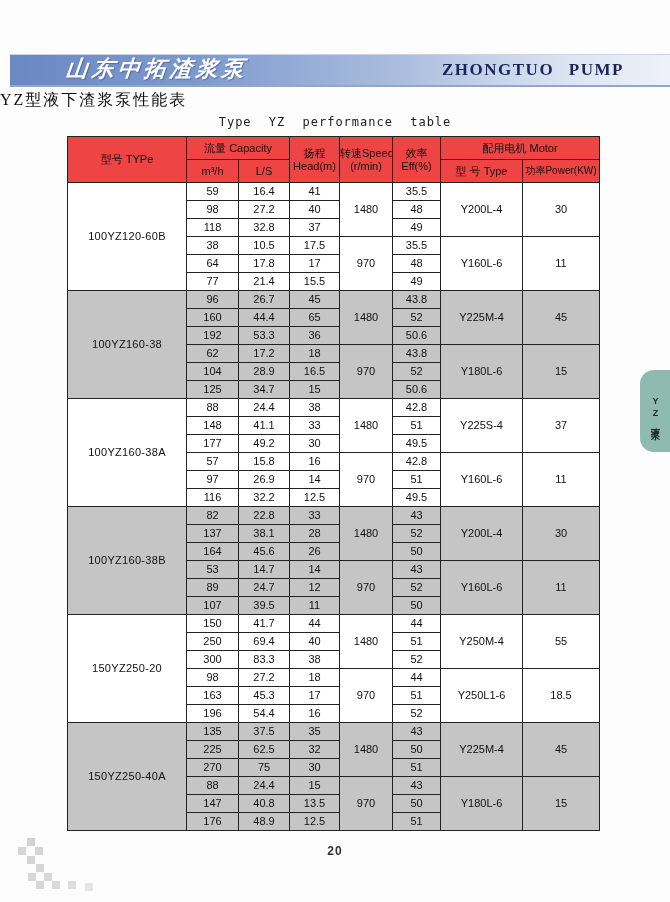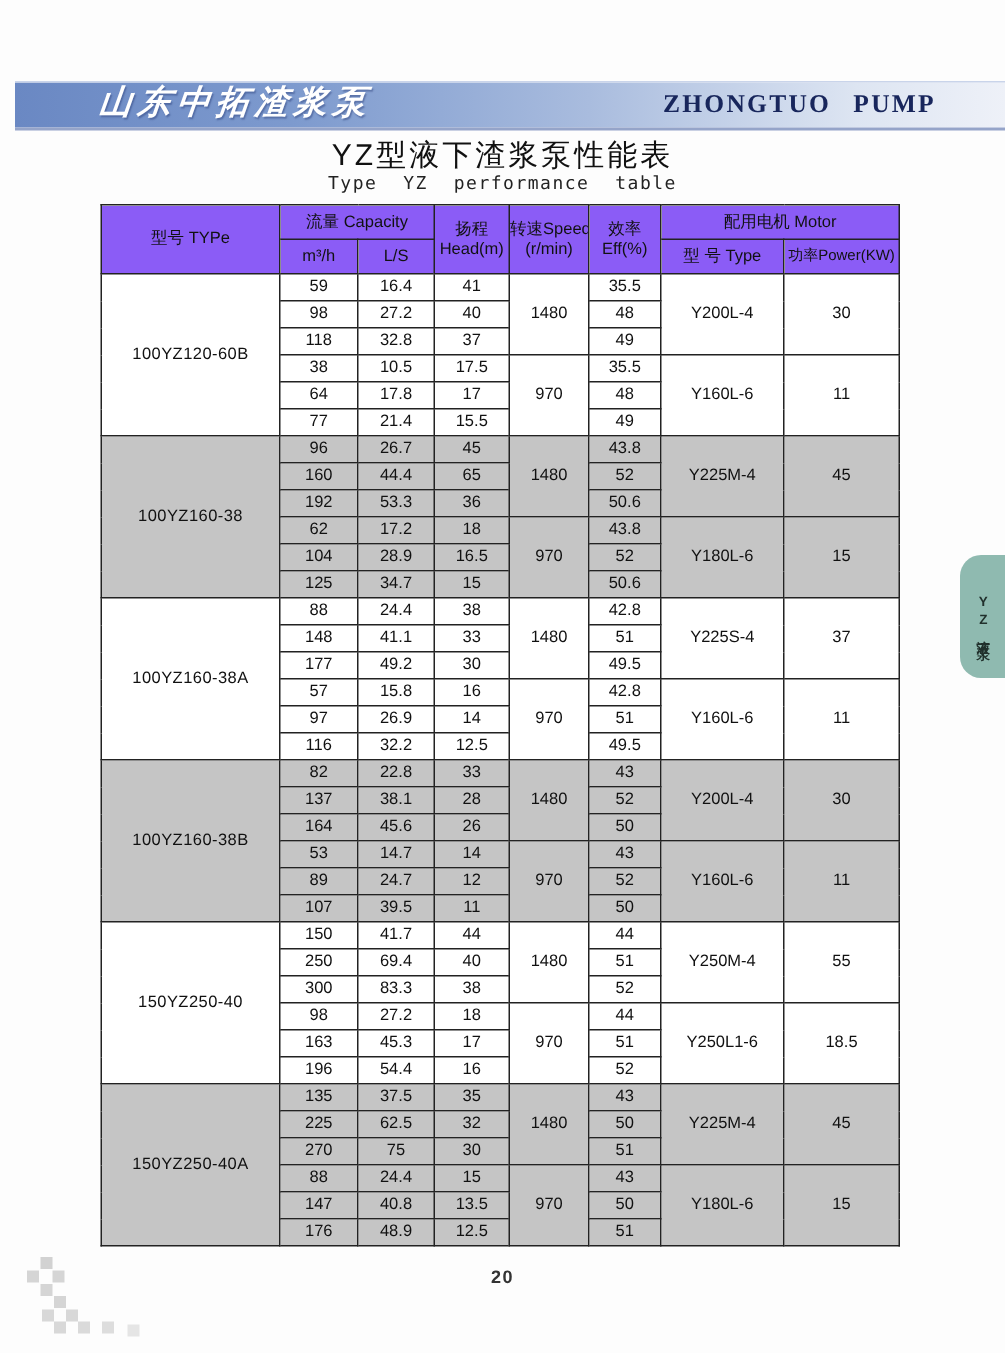--- a/index.html
+++ b/index.html
@@ -19,39 +19,39 @@
     color:#ffffff;font-family:"DejaVu Serif", serif;font-style:italic;font-weight:bold;
     font-size:22px;letter-spacing:4px;text-shadow:1px 1px 1px rgba(40,60,120,.45);white-space:nowrap;
   }
   .brand-text{
     position:absolute;left:432px;top:50%;transform:translateY(-52%);
     color:#18265c;font-family:"Liberation Serif", serif;font-weight:bold;
     font-size:17px;letter-spacing:1.5px;word-spacing:9px;white-space:nowrap;
   }
   
   .title-zh{
-    position:absolute;top:90px;left:0;width:100%;text-align:center;
-    font-family:Liberation Sans, sans-serif;font-size:20px;letter-spacing:2px;color:#111;
+    position:absolute;top:90px;left:0;width:100%;
+    font-family:Liberation Serif, serif;font-size:16px;letter-spacing:2px;color:#111;
   }
   .title-en{
     position:absolute;top:115px;left:0;width:100%;text-align:center;
     font-family:"DejaVu Sans Mono", monospace;font-size:12px;
     letter-spacing:1px;word-spacing:9px;color:#222;
   }
   
   table.perf{
     position:absolute;left:67px;top:136px;width:532px;
     border-collapse:collapse;table-layout:fixed;
   }
   table.perf th, table.perf td{
     border:1px solid #222;text-align:center;vertical-align:middle;
     padding:0;font-size:11px;line-height:1.15;color:#111;font-weight:normal;
     overflow:hidden;white-space:nowrap;
   }
-  table.perf thead th{background:#8b5cf6;height:22px;}
+  table.perf thead th{background:#ef4444;height:22px;}
   table.perf thead th.small{font-size:10px;}
   table.perf tbody td{height:17px;background:#ffffff;}
   table.perf tbody tr.shaded td{background:#c5c5c5;}
   td.model-cell{letter-spacing:0.3px;}
   
   .side-tab{
     position:absolute;right:0;top:370px;width:30px;height:82px;
     background:#8fbab0;border-radius:14px 0 0 14px;
     display:flex;align-items:center;justify-content:center;
   }
@@ -273,21 +273,21 @@
           <td>12</td>
           <td>52</td>
         </tr>
         <tr class="shaded">
           <td>107</td>
           <td>39.5</td>
           <td>11</td>
           <td>50</td>
         </tr>
         <tr>
-          <td rowspan="6" class="model-cell">150YZ250-40</td>
+          <td rowspan="6" class="model-cell">150YZ250-20</td>
           <td>150</td>
           <td>41.7</td>
           <td>44</td>
           <td rowspan="3">1480</td>
           <td>44</td>
           <td rowspan="3">Y250M-4</td>
           <td rowspan="3">55</td>
         </tr>
         <tr>
           <td>250</td>

